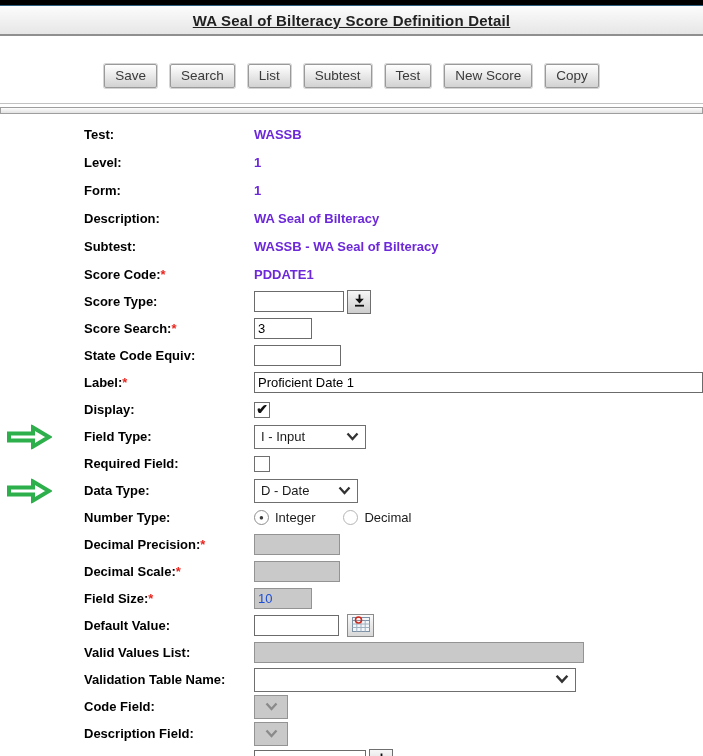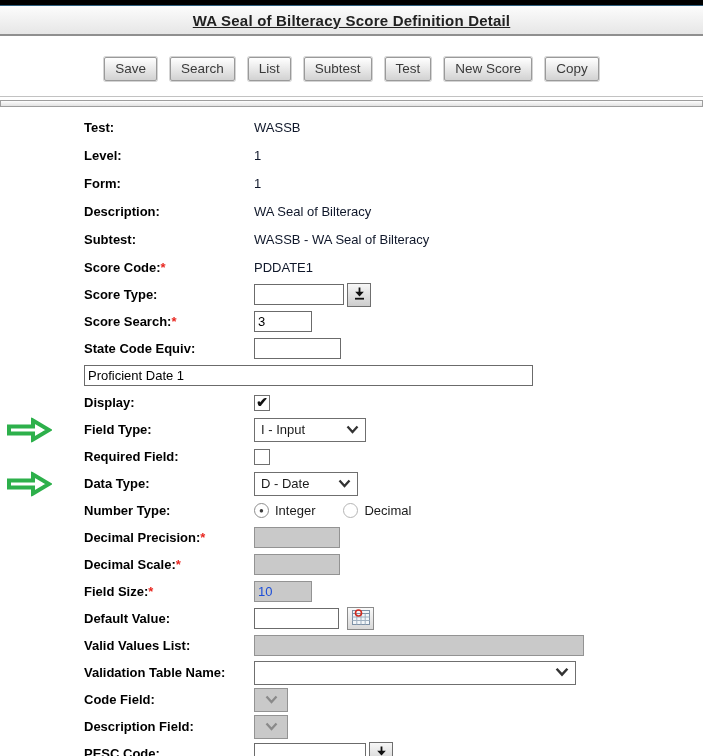--- a/index.html
+++ b/index.html
@@ -4,34 +4,34 @@
 <style>
   html,body{margin:0;padding:0;background:#fff;}
   body{width:703px;height:756px;font-family:"Liberation Sans",sans-serif;font-size:13px;color:#1a1a1a;overflow:hidden;}
 
   
   .top-black{height:5px;background:#000;border-bottom:1px solid #2f5f7e;}
   .title-band{height:28px;background:linear-gradient(#fcfcfc,#e6e6e6);border-bottom:2px solid #8f8f8f;display:flex;align-items:center;justify-content:center;}
   .page-title{font-weight:bold;font-size:15px;color:#222;letter-spacing:.2px;text-decoration:underline;}
 
   
-  .toolbar{margin-top:21px;display:flex;justify-content:center;gap:13px;}
+  .toolbar{margin-top:28px;display:flex;justify-content:center;gap:13px;}
   .btn{font-family:"Liberation Sans",sans-serif;font-size:13.5px;color:#3a3a3a;padding:3px 10px 4px;background:linear-gradient(#ffffff,#d2d2d2);border:1px solid #9a9a9a;box-shadow:0 0 0 1px #d4d4d4;border-radius:2px;cursor:pointer;}
 
   
   .thin-rule{height:1px;background:#c2c2c2;margin-top:15px;}
   .groove{height:5px;border:1px solid #9e9e9e;background:linear-gradient(#fdfdfd,#e2e2e2);margin-top:3px;}
 
   
   .form{margin-top:6px;}
   .row{display:flex;align-items:center;height:27px;padding-left:84px;position:relative;}
   .row.tall{height:28px;}
   .lbl{width:170px;flex-shrink:0;font-weight:bold;color:#000;}
   .req{color:#e8261f;font-weight:bold;}
-  .val{color:#0f172a;}
+  .val{color:#6d28d9;font-weight:bold;}
 
   input.txt{height:21px;border:1px solid #6b6b6b;font-family:"Liberation Sans",sans-serif;font-size:13px;padding:1px 3px;box-sizing:border-box;background:#fff;border-radius:0;}
   input.txt:disabled, input.dis{background:#c9c9c9;border:1px solid #939393;color:#1d4ed8;}
   .w58{width:58px}.w86{width:86px}.w87{width:87px}.w90{width:90px}.w85{width:85px}.w449{width:449px}.w330{width:330px}
 
   .combo-btn{width:24px;height:24px;margin-left:3px;border:1px solid #6f6f6f;background:linear-gradient(#f7f7f7,#cdcdcd);display:flex;align-items:center;justify-content:center;cursor:pointer;padding:0;}
   .cal-btn{width:27px;height:23px;margin-left:8px;border:1px solid #8b8b8b;background:linear-gradient(#fafafa,#d8d8d8);display:flex;align-items:center;justify-content:center;cursor:pointer;padding:0;}
 
   .sel{height:24px;border:1px solid #6f6f6f;background:#fff;display:flex;align-items:center;justify-content:space-between;padding:0 6px;box-sizing:border-box;cursor:pointer;}
   .w112{width:112px}.w104{width:104px}.w322{width:322px}
@@ -118,20 +118,21 @@
     <span class="lbl"><span>Score Search:</span><span class="req">*</span></span>
     <input class="txt w58" type="text" value="3" style="">
   </div>
 
   <div class="row">
     <span class="lbl">State Code Equiv:</span>
     <input class="txt w87" type="text" value="" style="">
   </div>
 
   <div class="row">
+    <span class="lbl"><span>Label:</span><span class="req">*</span></span>
     <input class="txt w449" type="text" value="Proficient Date 1" style="">
   </div>
 
   <div class="row">
     <span class="lbl">Display:</span>
     <span class="cb">
         <span class="cb-mark">✔</span>
       </span>
   </div>
 

